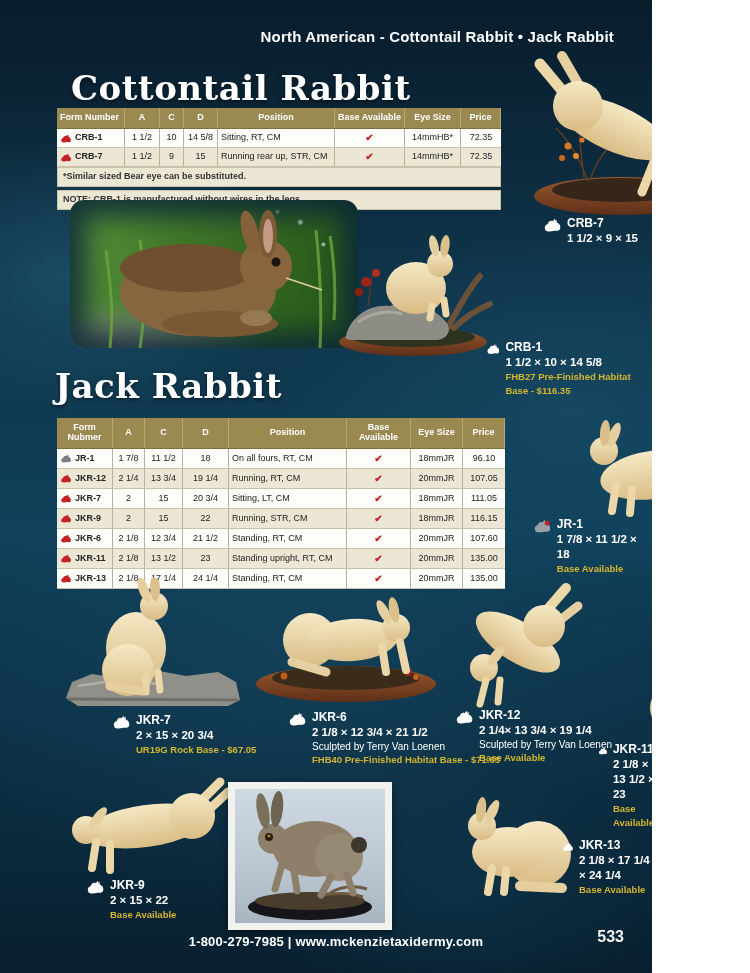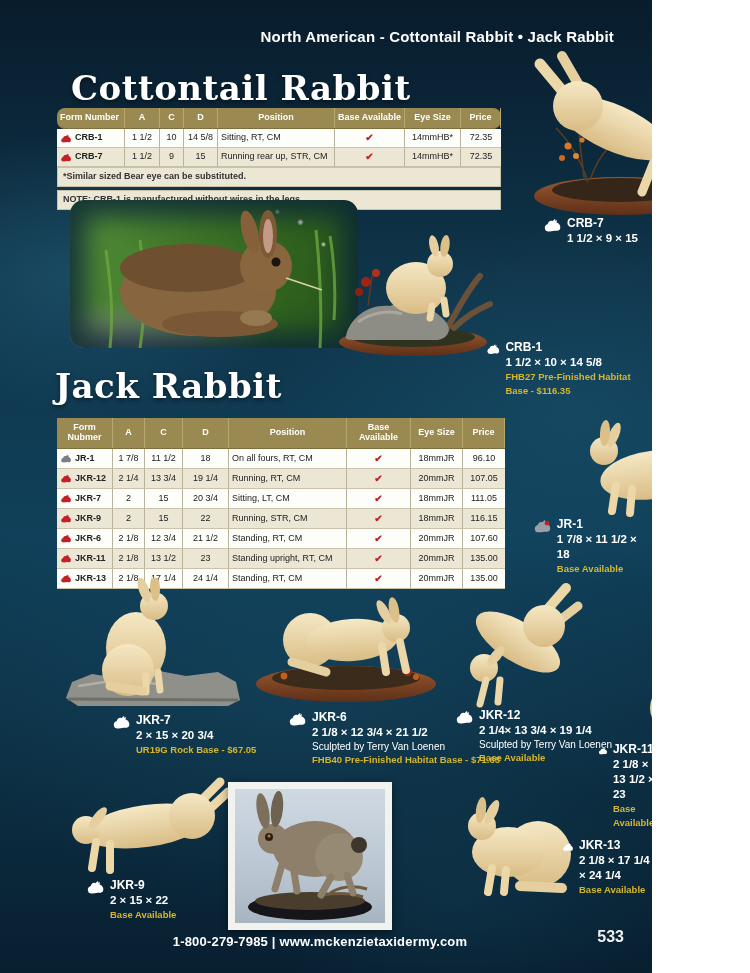--- a/index.html
+++ b/index.html
@@ -51,21 +51,21 @@
       linear-gradient(100deg,#55913a 0%,#3f7628 40%,#2f611e 75%,#27541a 100%);
     box-shadow:inset 0 0 26px 16px rgba(11,38,55,.85);
   }
   .photo-hare{
     left:228px;top:782px;width:150px;height:134px;
     border:7px solid #f2f2ef;
     background:linear-gradient(180deg,#cfd9e2 0%,#b6c3cf 70%,#a7b5c1 100%);
     box-shadow:0 3px 8px rgba(0,0,0,.45);
   }
   
-  .footer{left:0;width:640px;top:934px;text-align:center;color:#fff;font-weight:bold;font-size:13px;letter-spacing:.2px;}
+  .footer{left:16px;width:640px;top:934px;text-align:center;color:#fff;font-weight:bold;font-size:13px;letter-spacing:.2px;}
   .pagenum{right:28px;top:928px;color:#f0f0f0;font-weight:bold;font-size:16px;}
 </style>
 </head>
 <body>
 
 <div class="page">
 
   <svg width="0" height="0" style="position:absolute">
     <defs>
       <linearGradient id="tan" x1="0" y1="0" x2="0" y2="1">
@@ -78,21 +78,21 @@
       </linearGradient>
       <path id="rab" d="M3,13 C1,10 2,7 5,6 C6,3 8,2 10,3 L12,1 C13,.5 13.5,1.5 12.5,3 L14,2 C15,1.7 15,3 14,4 C17,5 19,8 18,11 C17.5,13 15,13.5 12,13 C8,14 4.5,14 3,13 Z"></path>
     </defs>
   </svg>
 
   <div class="abs top-header">North American - Cottontail Rabbit • Jack Rabbit</div>
 
   <h1 class="abs section-title" style="left:55px;top:52px;margin:16px;">Cottontail Rabbit</h1>
 
   <div class="abs ctable" style="left:57px;top:108px;width:444px;">
-    <div class="trow thead cot-grid" style="height:20px;border-radius:8px;">
+    <div class="trow thead cot-grid" style="height:20px;">
       <div class="cell left">Form Number</div>
       <div class="cell">A</div>
       <div class="cell">C</div>
       <div class="cell">D</div>
       <div class="cell">Position</div>
       <div class="cell">Base Available</div>
       <div class="cell">Eye Size</div>
       <div class="cell">Price</div>
     </div>
     <div class="trow cot-grid" style="height:18px;">

